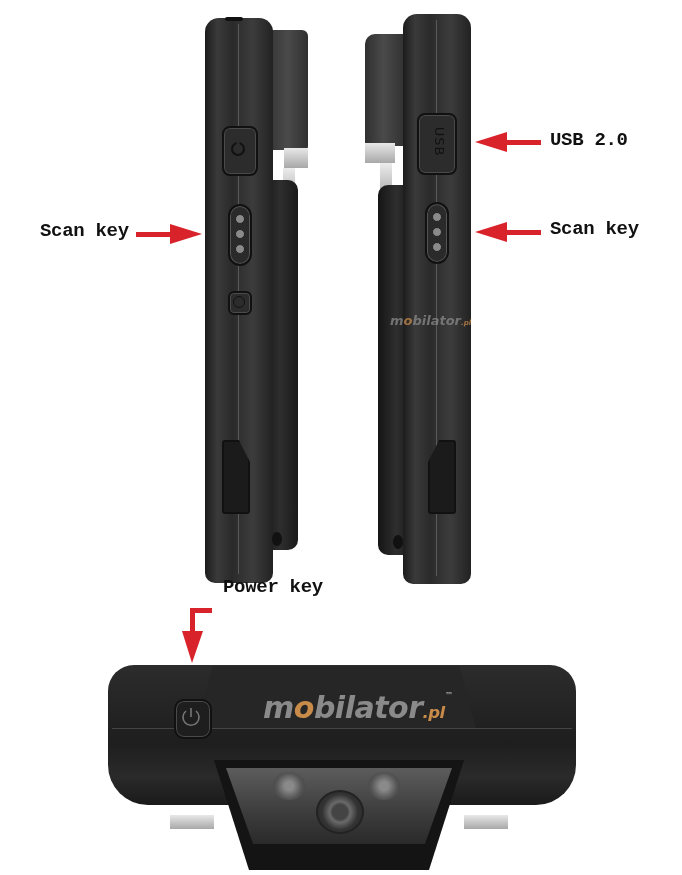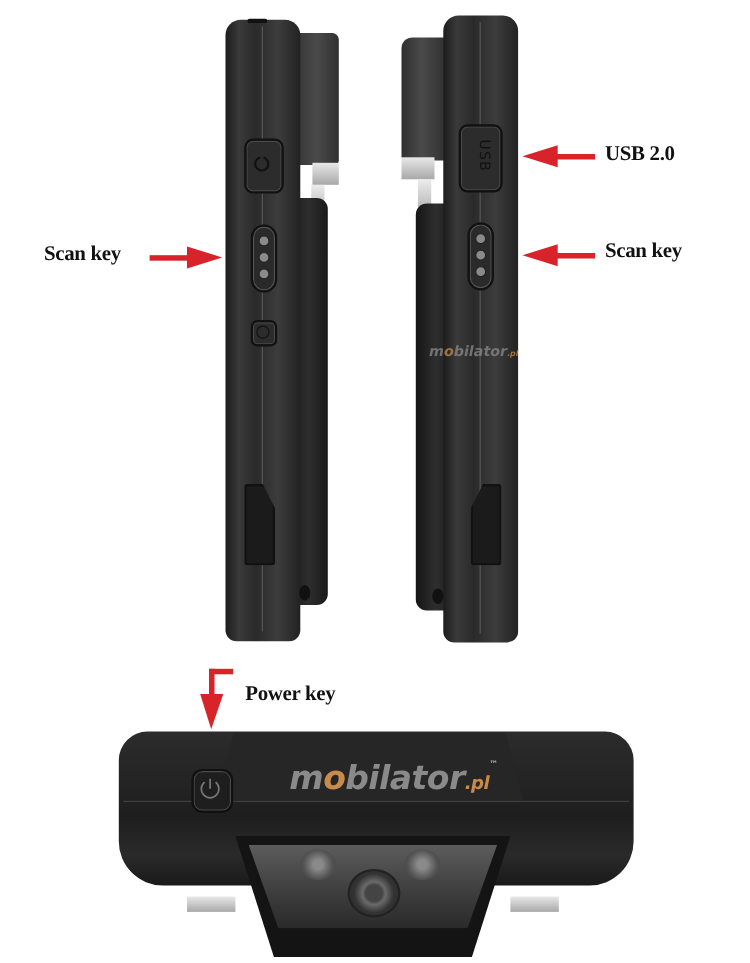--- a/index.html
+++ b/index.html
@@ -1,18 +1,18 @@
 <!DOCTYPE html>
 <html><head>
 <meta charset="utf-8">
 <style>
   html,body{margin:0;padding:0;background:#ffffff;}
   body{width:682px;height:875px;position:relative;overflow:hidden;font-family:"Liberation Sans",sans-serif;}
   .abs{position:absolute;}
-  .label{position:absolute;font-family:Liberation Serif, serif;font-weight:bold;font-size:19px;color:#111;white-space:nowrap;letter-spacing:-0.3px;}
+  .label{position:absolute;font-family:Liberation Mono, monospace;font-weight:bold;font-size:19px;color:#111;white-space:nowrap;letter-spacing:-0.3px;}
   .arrow{position:absolute;}
   
   .side{position:absolute;background:linear-gradient(90deg,#1c1c1c 0%,#3a3a3a 18%,#2a2a2a 40%,#3c3c3c 70%,#222 100%);border-radius:14px 14px 10px 10px;}
   .seam{position:absolute;width:1px;background:#5a5a5a;}
   .btn-sq{position:absolute;border:2px solid #111;border-radius:8px;background:#2c2c2c;box-shadow:inset 0 0 0 1px #4a4a4a;}
   .scan{position:absolute;border:2px solid #111;border-radius:12px;background:#2a2a2a;box-shadow:inset 0 0 0 1px #555;}
   .dot{position:absolute;width:8px;height:8px;border-radius:50%;background:#8a8a8a;border:1px solid #222;left:5px;}
   .grip{position:absolute;background:linear-gradient(90deg,#151515,#2e2e2e 50%,#1a1a1a);border-radius:10px;}
   .slot{position:absolute;border:2px solid #111;background:#1b1b1b;border-radius:3px;}
   .metal{position:absolute;background:linear-gradient(180deg,#e8e8e8,#a8a8a8);}
@@ -117,18 +117,18 @@
   <polygon points="2,12 34,2 34,22" fill="#d8232a"></polygon>
   <rect x="30" y="10" width="38" height="5" fill="#d8232a"></rect>
 </svg>
 
 <span class="label" style="left:550px;top:218px;">Scan key</span>
 <svg class="arrow" width="70" height="24" style="left:473px;top:220px;">
   <polygon points="2,12 34,2 34,22" fill="#d8232a"></polygon>
   <rect x="30" y="10" width="38" height="5" fill="#d8232a"></rect>
 </svg>
 
-<span class="label" style="left:223px;top:620px;">Power key</span>
+<span class="label" style="left:223px;top:576px;">Power key</span>
 <svg class="arrow" width="34" height="60" style="left:180px;top:605px;">
   <rect x="10" y="3" width="22" height="5" fill="#d8232a"></rect>
   <rect x="10" y="3" width="5" height="28" fill="#d8232a"></rect>
   <polygon points="2,26 23,26 12,58" fill="#d8232a"></polygon>
 </svg>
 
 </body></html>

